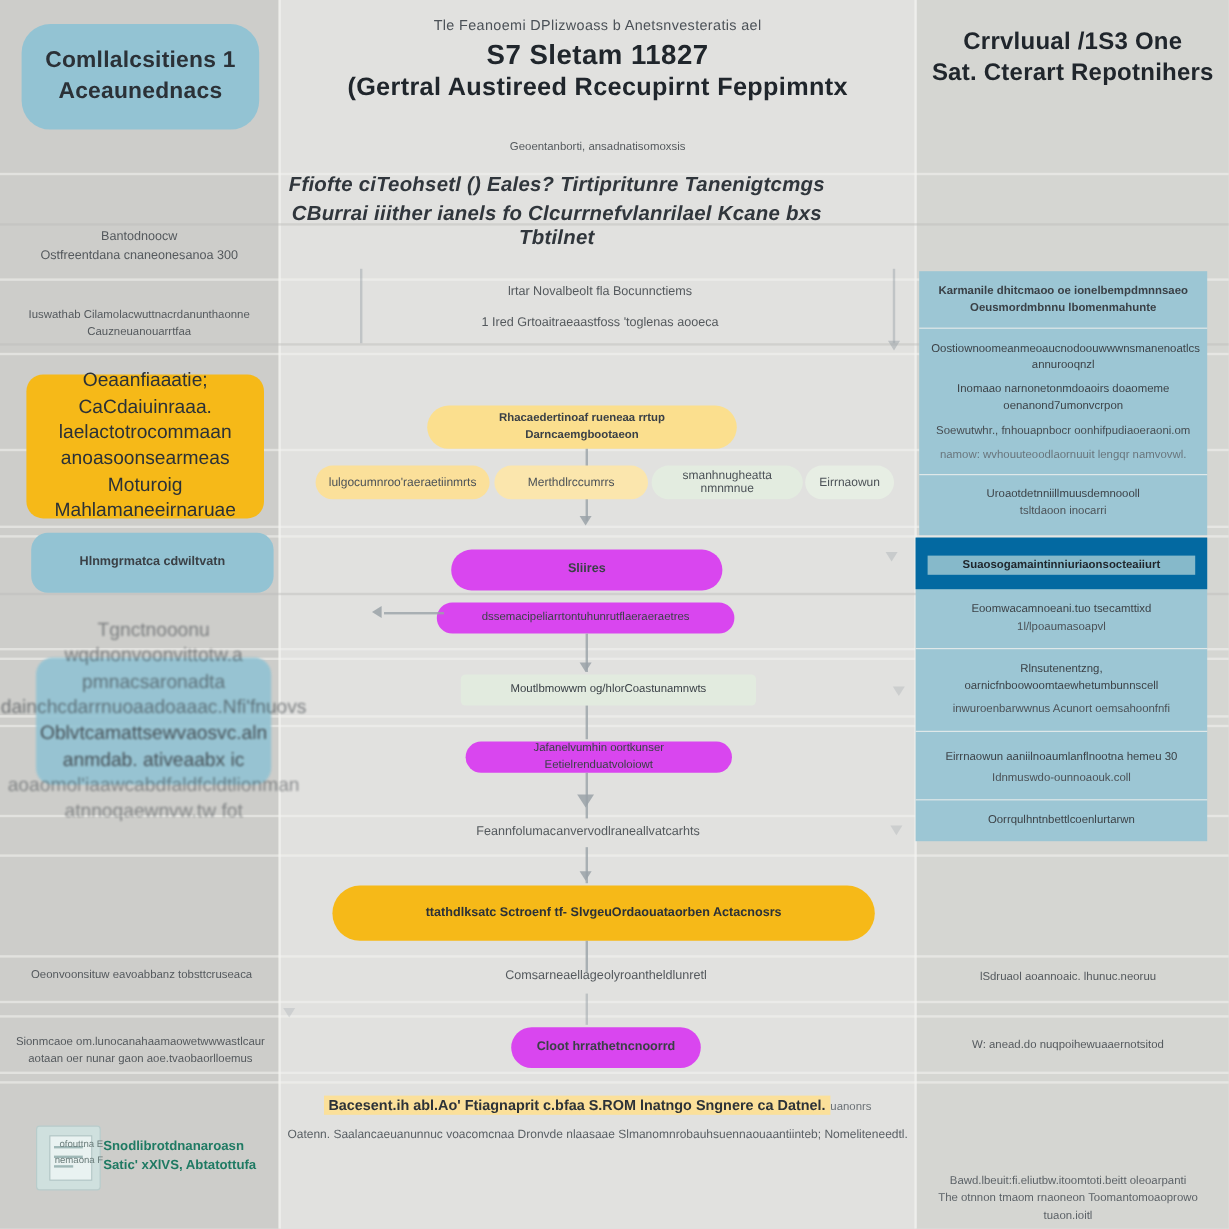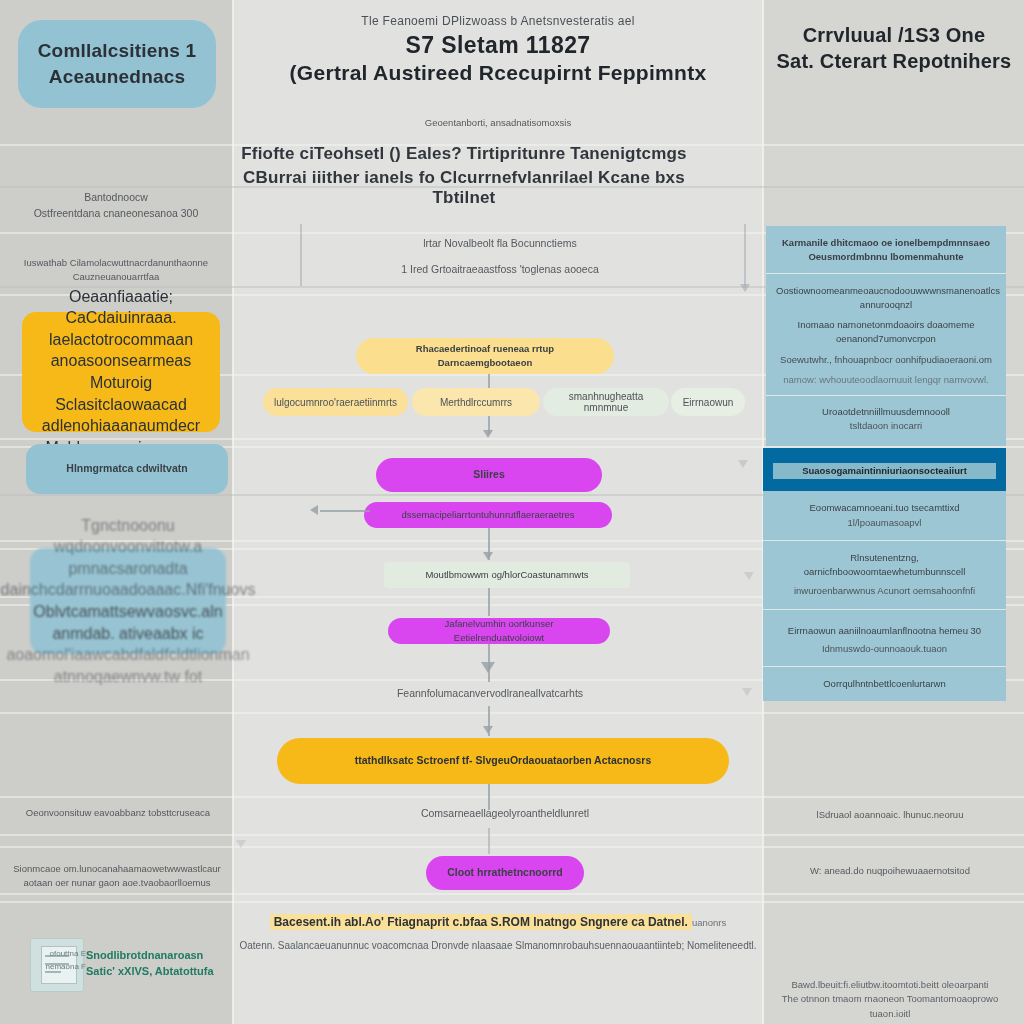--- a/index.html
+++ b/index.html
@@ -77,21 +77,21 @@
     left:233px;width:530px;
     text-align:center;
     color:#20262c;
   }
   .title-l1{font-size:12px;color:#4b5157;letter-spacing:.3px;}
   .title-l2{font-size:23px;font-weight:bold;letter-spacing:.4px;}
   .title-l3{font-size:21px;font-weight:bold;letter-spacing:.3px;}
 
   .subhead{
     position:absolute;left:233px;width:462px;text-align:center;
-    color:#30363c;font-size:17px;font-weight:bold;letter-spacing:.2px;
+    color:#30363c;font-size:17px;font-weight:bold;letter-spacing:.2px;font-style:italic;
   }
 
   
   .arrow{position:absolute;background:#9aa2a8;opacity:.8;}
   .arrow-v{width:2px;}
   .arrow-h{height:2px;}
   .arrowhead{
     position:absolute;width:0;height:0;
     border-left:5px solid transparent;
     border-right:5px solid transparent;
@@ -196,21 +196,20 @@
     <div class="tiny">Ostfreentdana cnaneonesanoa 300</div>
   </div>
 
   <div class="trow tiny smudge" style="left:2px;top:256px;width:228px;">
     <div>Iuswathab Cilamolacwuttnacrdanunthaonne  Cauzneuanouarrtfaa</div>
   </div>
 
   <div class="box amber smudge" id="left-amber-box" style="left:22px;top:312px;width:198px;height:120px;">
     <div class="tiny">Oeaanfiaaatie; CaCdaiuinraaa.</div>
     <div class="tiny">laelactotrocommaan anoasoonsearmeas Moturoig</div>
-    <div class="tiny">Sclasitclaowaacad adlenohiaaanaumdecr</div>
     <div class="tiny">Mahlamaneeirnaruae</div>
   </div>
 
   <div class="box blue heavy-smudge" id="left-blue-2" style="left:30px;top:548px;width:196px;height:106px;opacity:.92;">
     <div class="tiny" style="opacity:.55">Tgnctnooonu wqdnonvoonvittotw.a</div>
     <div class="tiny" style="opacity:.6">pmnacsaronadta dainchcdarrnuoaadoaaac.Nfi'fnuovs</div>
     <div class="tiny" style="opacity:.85">Oblvtcamattsewvaosvc.aln anmdab. ativeaabx ic</div>
     <div class="tiny" style="opacity:.5">aoaomol'iaawcabdfaldfcldtlionman atnnoqaewnvw.tw fot</div>
   </div>
 
@@ -368,21 +367,21 @@
       <div class="trow tiny" style="position:static;width:100%;color:#4c5257;">1l/lpoaumasoapvl</div>
     </div>
     <div class="rule light" style="position:relative;left:0;width:100%;"></div>
     <div style="padding:10px 10px;text-align:center;">
       <div class="trow tiny" style="position:static;width:100%;color:#3c4247;">Rlnsutenentzng, oarnicfnboowoomtaewhetumbunnscell</div>
       <div class="trow tiny" style="position:static;width:100%;color:#4c5257;margin-top:5px;">inwuroenbarwwnus Acunort oemsahoonfnfi</div>
     </div>
     <div class="rule light" style="position:relative;left:0;width:100%;"></div>
     <div style="padding:14px 10px 10px;text-align:center;">
       <div class="trow tiny" style="position:static;width:100%;color:#3c4247;">Eirrnaowun aaniilnoaumlanflnootna hemeu 30</div>
-      <div class="trow tiny" style="position:static;width:100%;color:#4c5257;margin-top:4px;">Idnmuswdo-ounnoaouk.tuaon</div>
+      <div class="trow tiny" style="position:static;width:100%;color:#4c5257;margin-top:4px;">Idnmuswdo-ounnoaouk.coll</div>
     </div>
     <div class="rule light" style="position:relative;left:0;width:100%;"></div>
     <div style="padding:10px 10px 10px;text-align:center;">
       <div class="trow tiny" style="position:static;width:100%;color:#3c4247;">Oorrqulhntnbettlcoenlurtarwn</div>
     </div>
   </div>
 
   <div class="trow tiny smudge" style="left:768px;top:808px;width:244px;">
     <div>lSdruaol aoannoaic. lhunuc.neoruu</div>
   </div>

